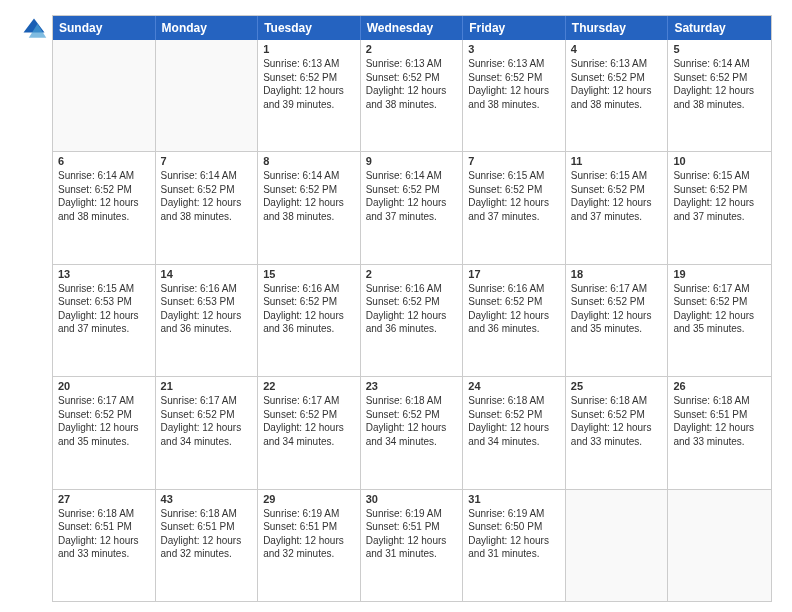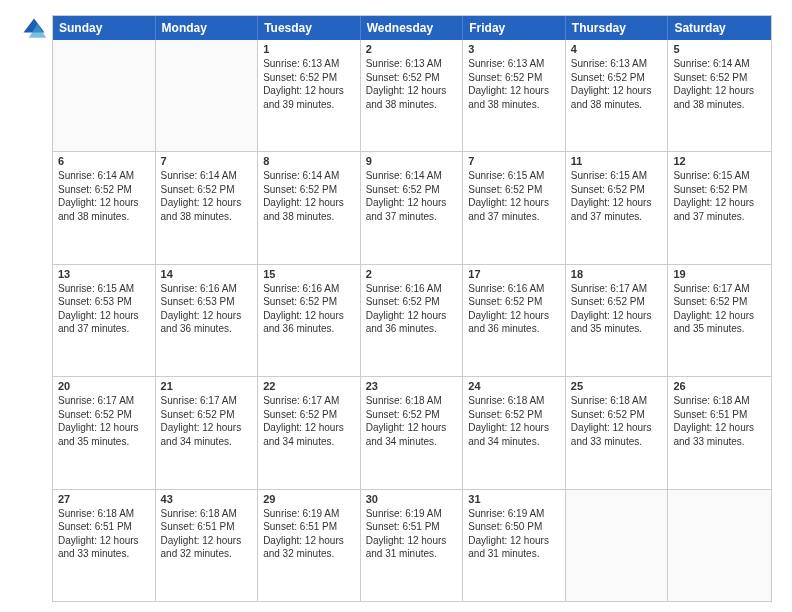--- a/index.html
+++ b/index.html
@@ -203,21 +203,21 @@
 Sunset: 6:52 PM
 Daylight: 12 hours and 37 minutes.</div>
           </div>
           <div class="cal-cell">
             <span class="day-num">11</span>
             <div class="cell-text" style="white-space: pre-line;">Sunrise: 6:15 AM
 Sunset: 6:52 PM
 Daylight: 12 hours and 37 minutes.</div>
           </div>
           <div class="cal-cell">
-            <span class="day-num">12</span>
+            <span class="day-num">10</span>
             <div class="cell-text" style="white-space: pre-line;">Sunrise: 6:15 AM
 Sunset: 6:52 PM
 Daylight: 12 hours and 37 minutes.</div>
           </div>
         </div>
         <div class="cal-row">
           <div class="cal-cell">
             <span class="day-num">13</span>
             <div class="cell-text" style="white-space: pre-line;">Sunrise: 6:15 AM
 Sunset: 6:53 PM

